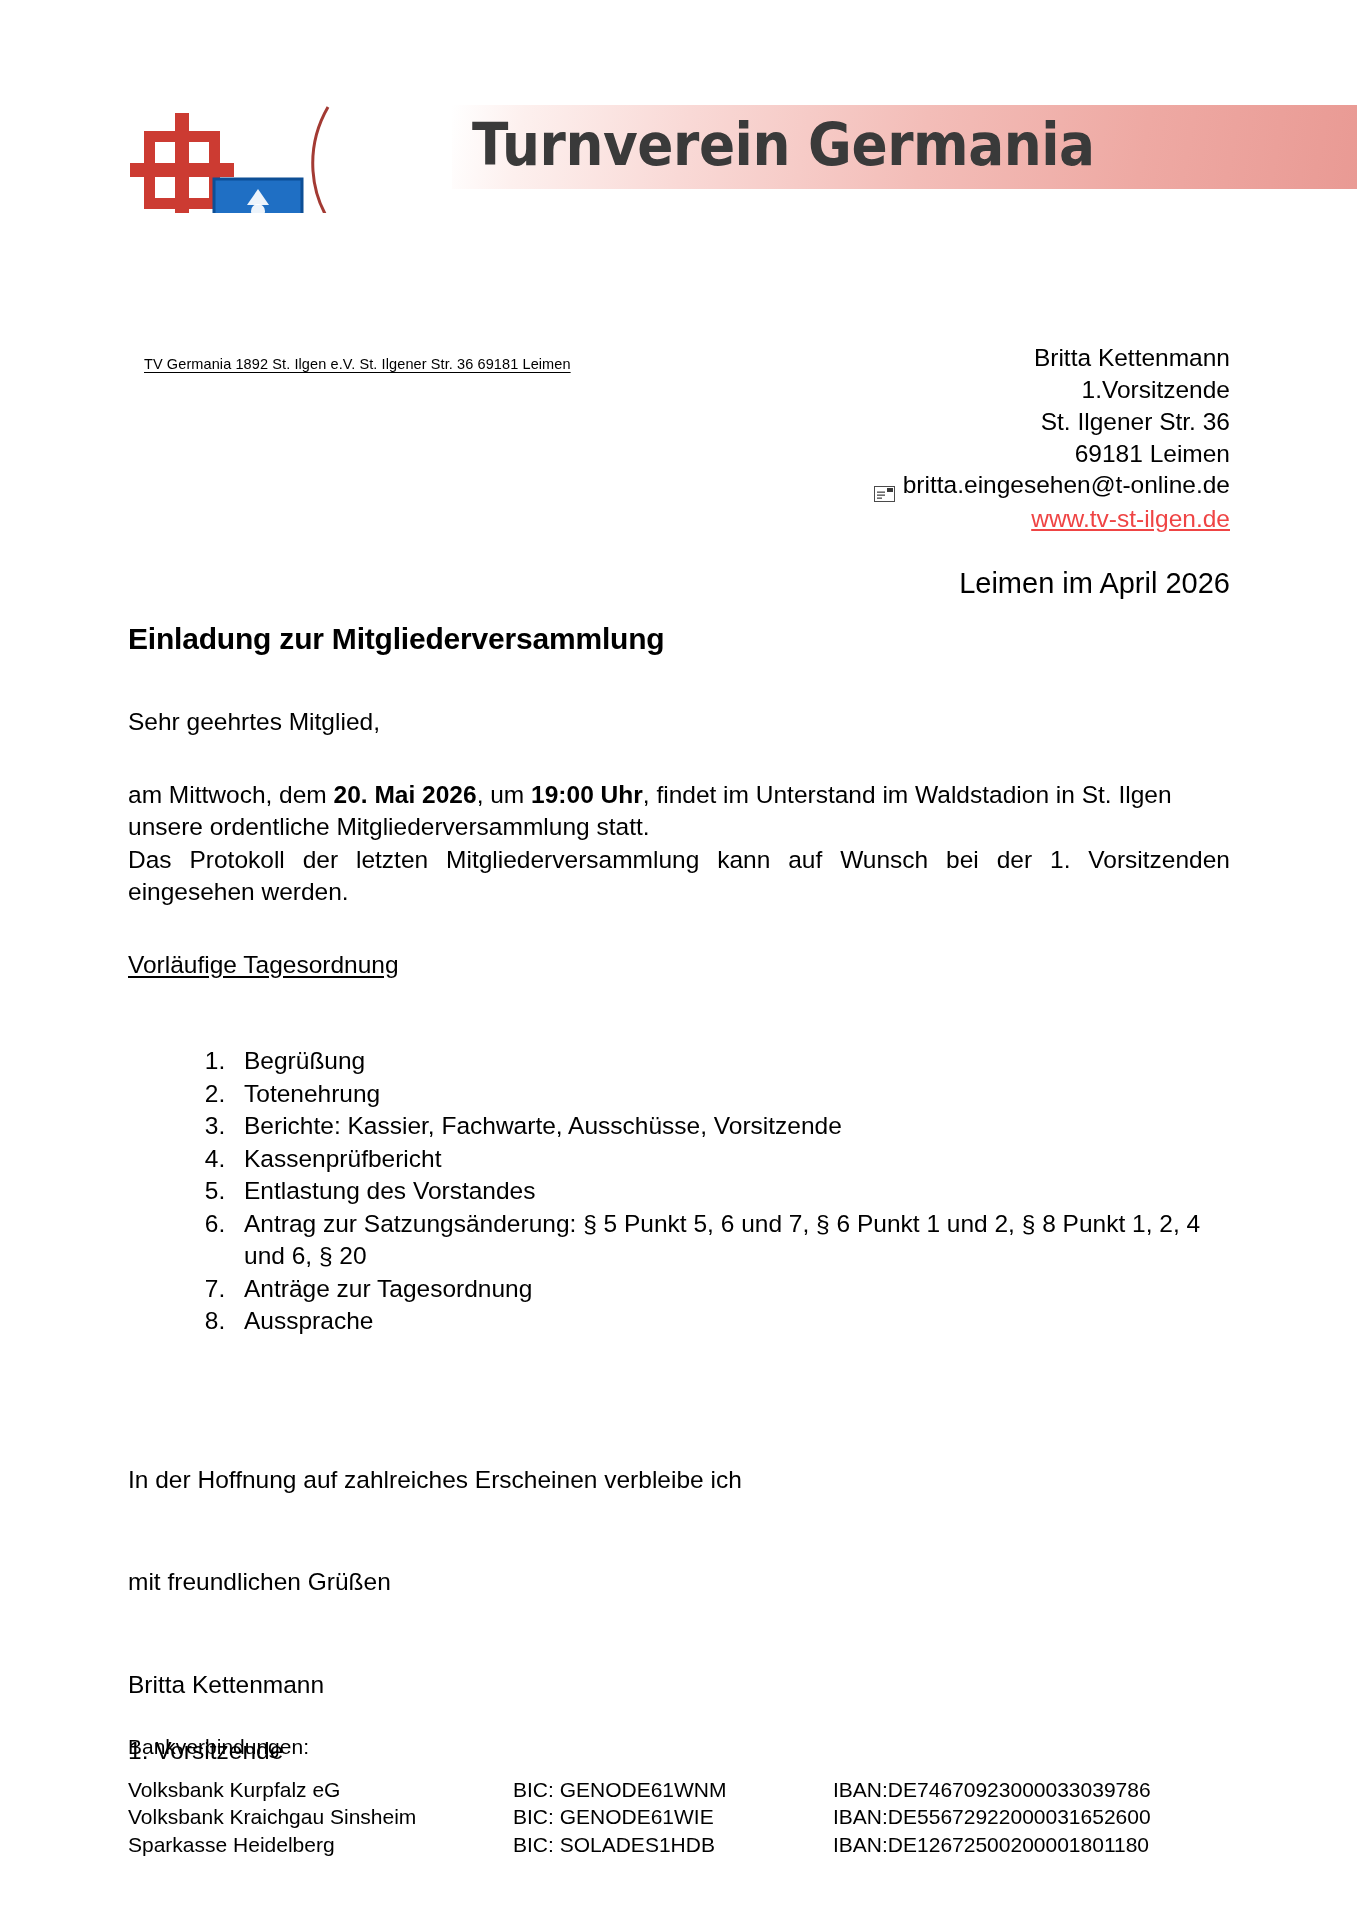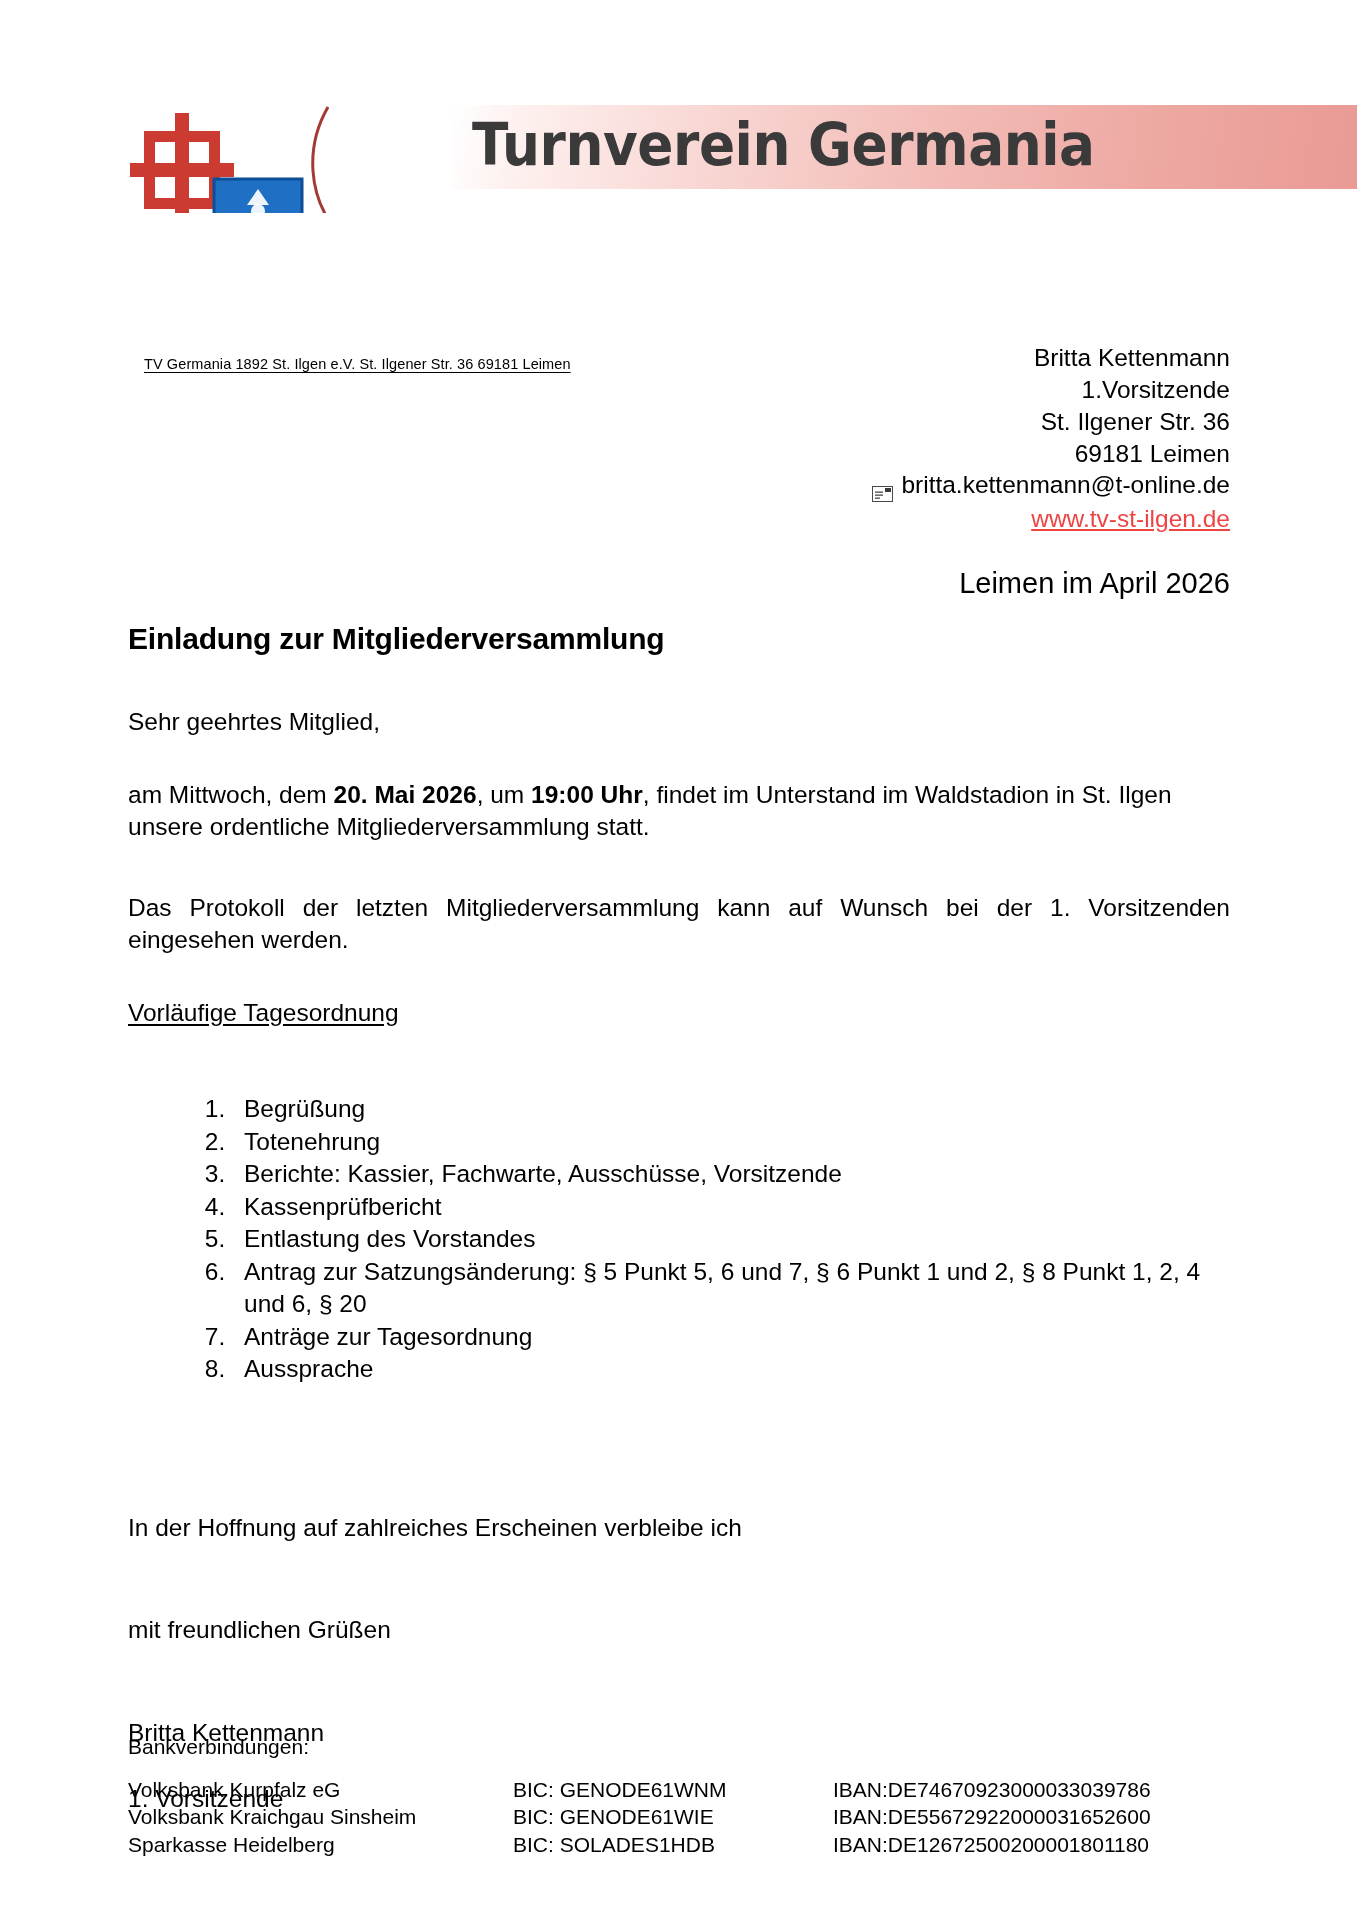--- a/index.html
+++ b/index.html
@@ -177,21 +177,20 @@
     line-height: 38px;
   }
 
   p.para {
     margin: 0;
     font-size: 24.5px;
     line-height: 32.5px;
   }
   p.para.justify {
     text-align: justify;
-    margin-top: 48px;
   }
   .gap-34 { height: 34px; }
   .gap-40 { height: 40px; }
   .gap-48 { height: 48px; }
   .gap-70 { height: 70px; }
 
   .section-underline {
     text-decoration: underline;
     text-underline-offset: 3px;
   }
@@ -287,21 +286,21 @@
     <div class="contact-line">
       <span class="mail-icon">
         <svg viewBox="0 0 21 16" width="21" height="16" aria-hidden="true">
           <rect x="0.5" y="0.5" width="20" height="15" fill="#ffffff" stroke="#4a4a4a" stroke-width="1"></rect>
           <rect x="13" y="2" width="6" height="4" fill="#3a3a3a"></rect>
           <rect x="3" y="5.5" width="8" height="1.3" fill="#4a4a4a"></rect>
           <rect x="3" y="8.5" width="8" height="1.3" fill="#4a4a4a"></rect>
           <rect x="3" y="11.5" width="5" height="1.3" fill="#4a4a4a"></rect>
         </svg>
       </span>
-      <span>britta.kettenmann@t-online.de</span>
+      <span>britta.eingesehen@t-online.de</span>
     </div>
     <div class="contact-line">
       <a class="weblink" href="#">www.tv-st-ilgen.de</a>
     </div>
   </div>
 
   <div class="date-line">Leimen im April 2026</div>
 
   <div class="body-area">
 

